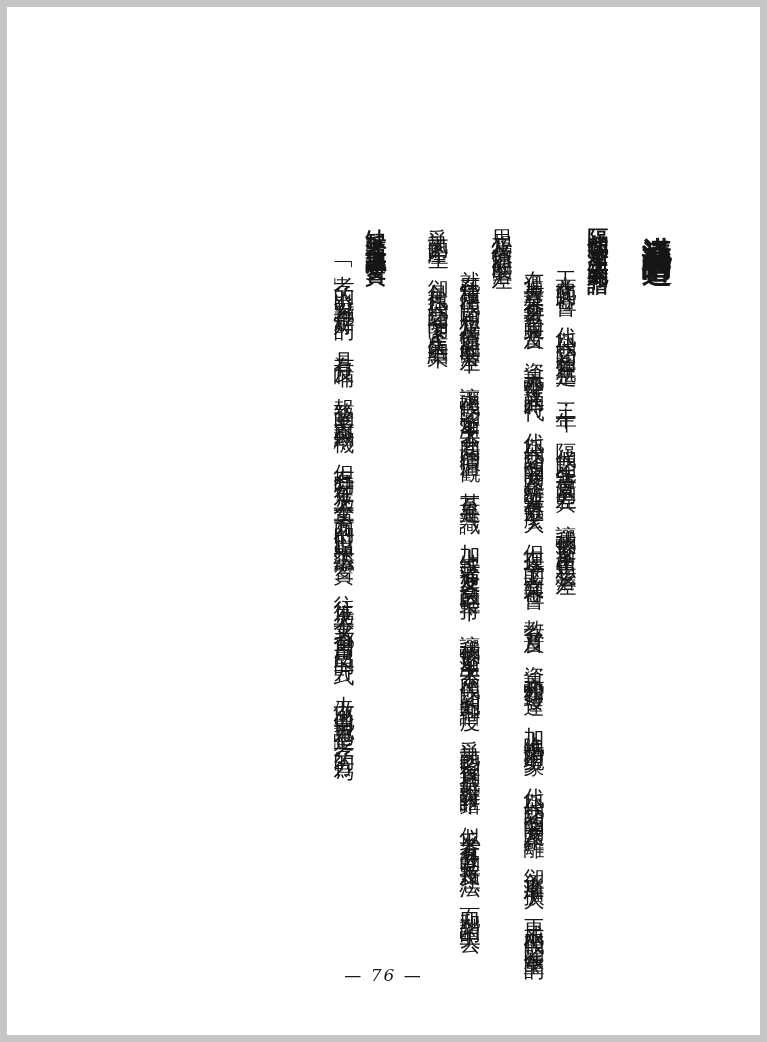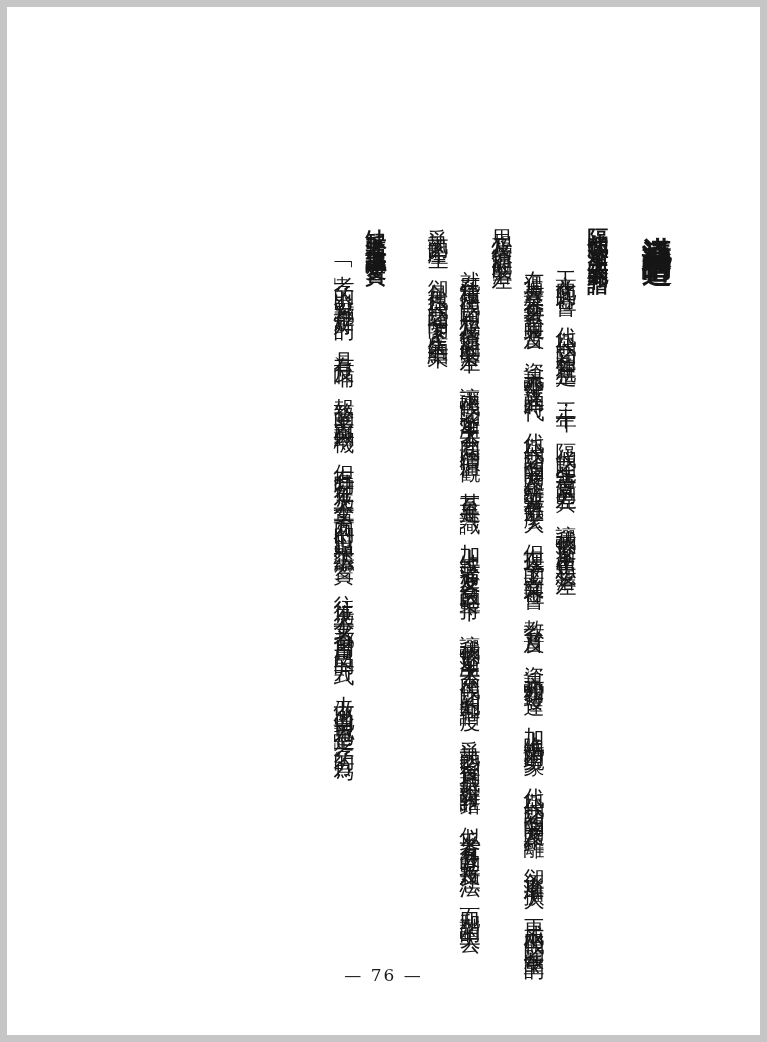--- a/index.html
+++ b/index.html
@@ -47,20 +47,21 @@
   }
   .para {
     text-indent: 2em;
   }
   .page-number {
     position: absolute;
     bottom: 50px;
     left: 0; right: 0;
     text-align: center;
     font-size: 17px;
+    font-style: italic;
     letter-spacing: 2px;
     color: #1a1a1a;
     font-family: "DejaVu Serif", serif;
   }
 </style>
 </head>
 <body>
 
 <div class="page">
 

